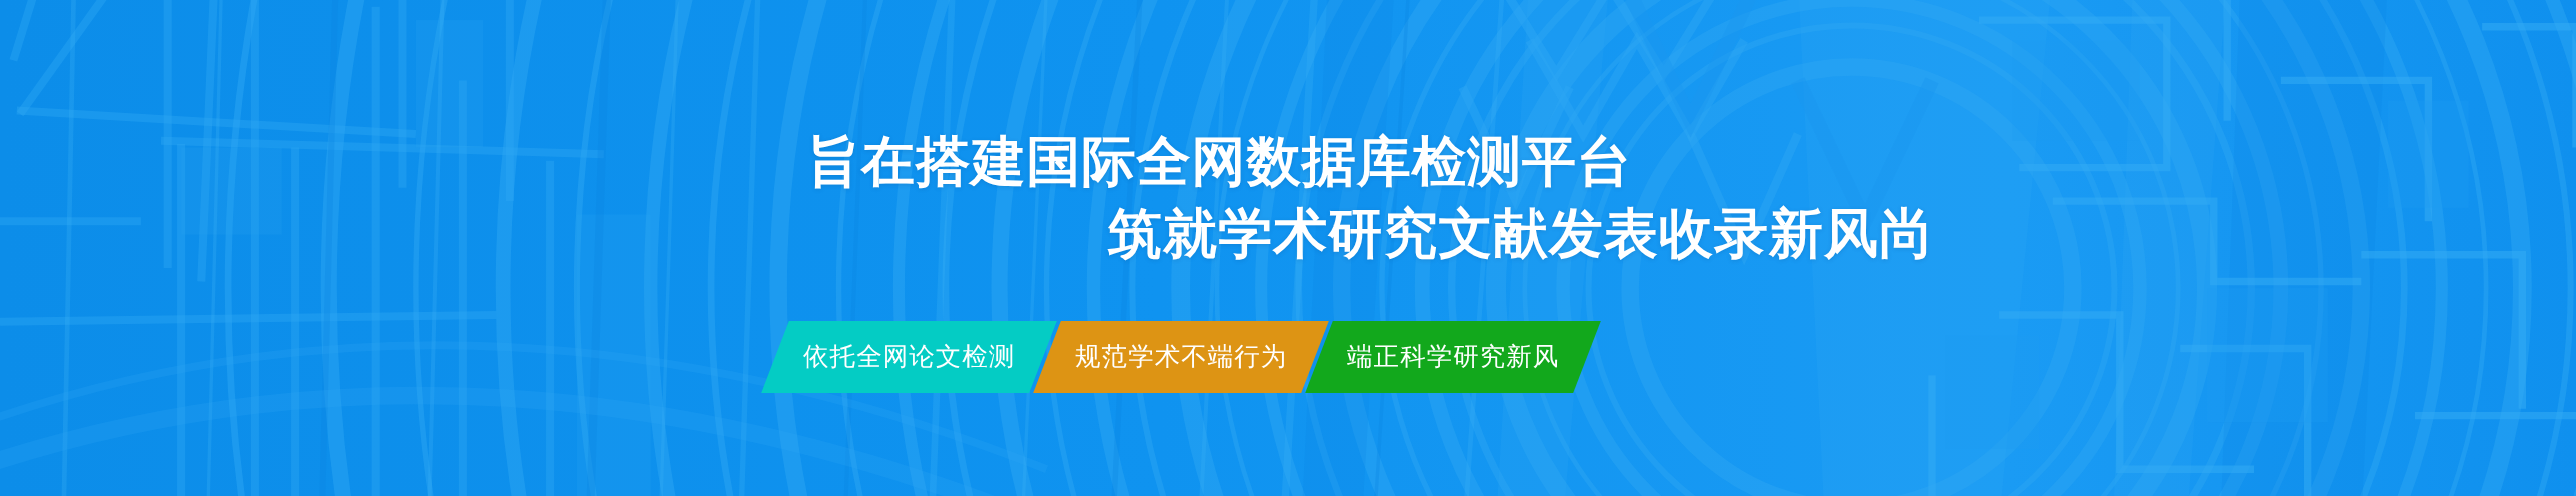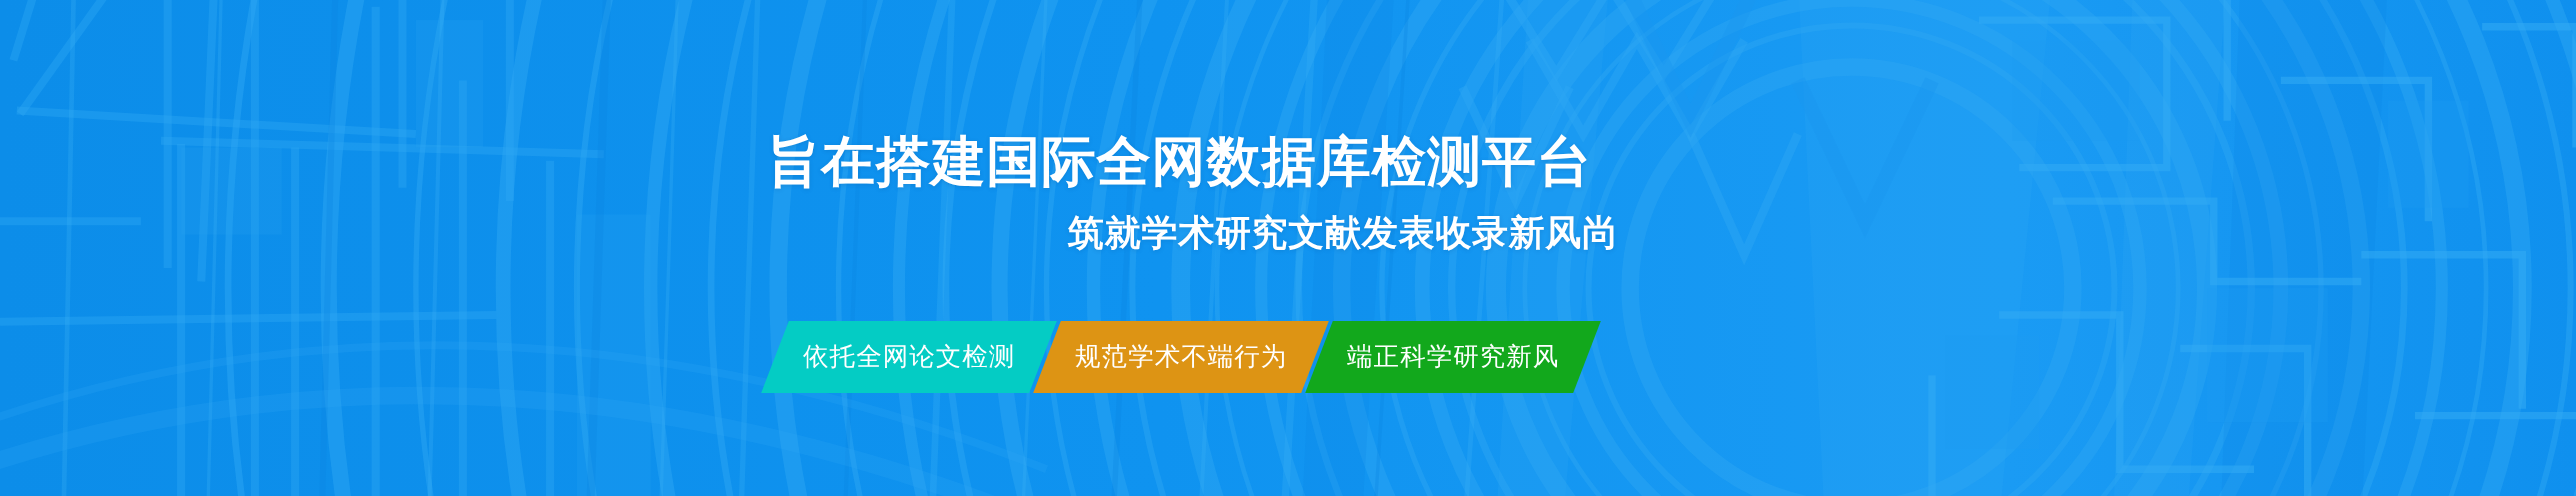--- a/index.html
+++ b/index.html
@@ -28,31 +28,32 @@
   }
 
   .hl-line{
     position:absolute;
     color:#ffffff;
     font-weight:bold;
     white-space:nowrap;
     letter-spacing:0.02em;
     text-shadow:0 1.3px 4px rgba(0,60,120,0.18);
     font-family:"Liberation Sans","DejaVu Sans",sans-serif;
+    margin-left:40px;
   }
   .hl-1{
     left:766px;
     top:129px;
     font-size:54px;
     line-height:64px;
   }
   .hl-2{
     left:1068px;
     top:201px;
-    font-size:36px;
+    font-size:54px;
     line-height:64px;
   }
 
   
   .badges{
     position:absolute;
     left:775px;
     top:321px;
     height:72px;
     display:flex;

